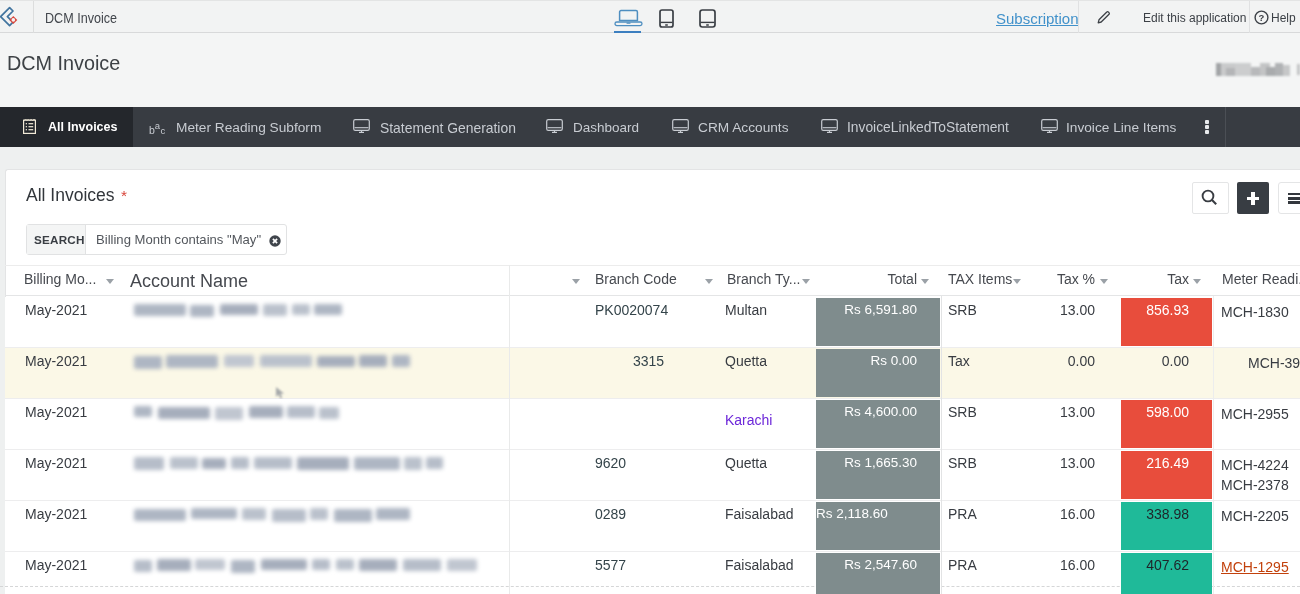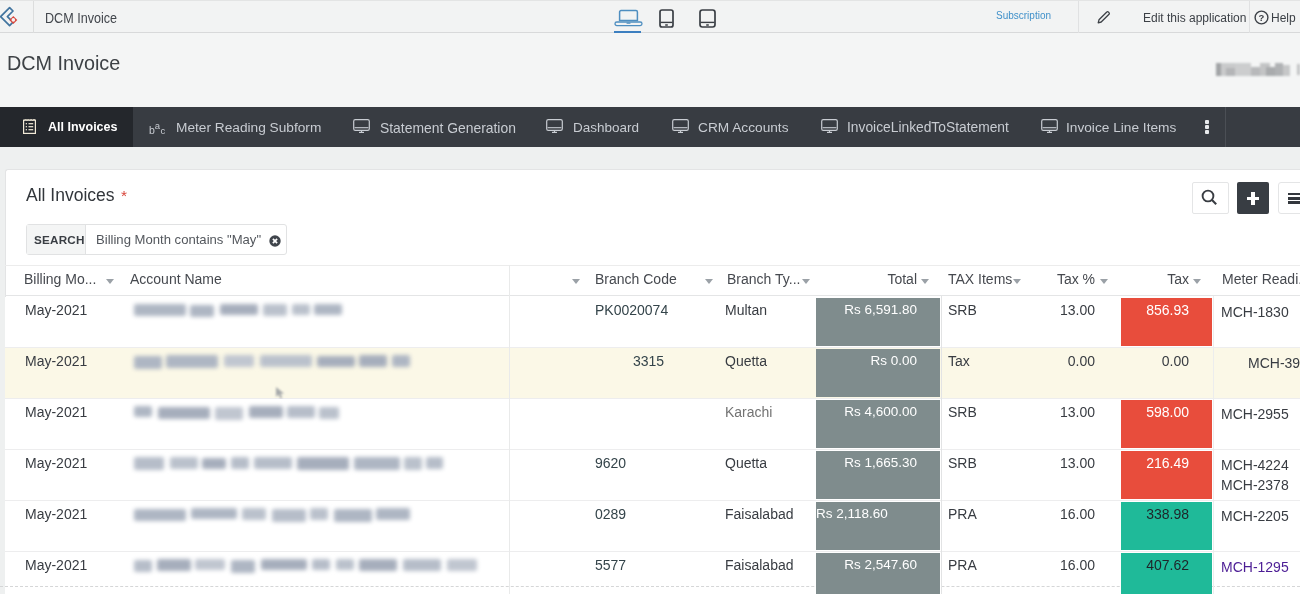--- a/index.html
+++ b/index.html
@@ -31,21 +31,21 @@
     <rect x="1" y="1" width="13" height="17" rx="2" fill="none" stroke="#3a3e44" stroke-width="1.7"></rect>
     <line x1="1.5" y1="13.4" x2="13.5" y2="13.4" stroke="#3a3e44" stroke-width="1.4"></line>
     <rect x="6" y="15.2" width="3" height="1.5" rx="0.7" fill="#3a3e44"></rect>
   </svg>
 
   <svg class="abs" style="left:699px;top:8px;" width="17" height="19" viewBox="0 0 17 19">
     <rect x="1" y="1" width="15" height="17" rx="2.4" fill="none" stroke="#3a3e44" stroke-width="1.7"></rect>
     <line x1="1.5" y1="13.4" x2="15.5" y2="13.4" stroke="#3a3e44" stroke-width="1.4"></line>
     <rect x="7" y="15.2" width="3" height="1.5" rx="0.7" fill="#3a3e44"></rect>
   </svg>
-  <div class="abs" style="left:996px;top:9px;font-size:10px;color:#4191ca;">Subscription</div>
+  <div class="abs" style="left:996px;top:9px;font-size:15px;color:#4191ca;text-decoration:underline;">Subscription</div>
   <div class="abs" style="left:1078px;top:0;width:1px;height:32px;background:#e0e1e2;"></div>
 
   <svg class="abs" style="left:1097px;top:9px;" width="14" height="14" viewBox="0 0 14 14">
     <path d="M1.2 12.8 L2 9.8 L9.8 2 a1.1 1.1 0 0 1 1.6 0 l0.6 0.6 a1.1 1.1 0 0 1 0 1.6 L4.2 12 Z" fill="none" stroke="#3c4046" stroke-width="1.3" stroke-linejoin="round"></path>
   </svg>
   <div class="abs" style="left:1143px;top:10px;font-size:12px;color:#3c4046;">Edit this application</div>
   <div class="abs" style="left:1249px;top:0;width:1px;height:32px;background:#e0e1e2;"></div>
 
   <svg class="abs" style="left:1254px;top:9px;" width="15" height="15" viewBox="0 0 15 15">
     <circle cx="7.5" cy="7.5" r="6.4" fill="none" stroke="#3c4046" stroke-width="1.4"></circle>
@@ -158,21 +158,21 @@
   <svg class="abs" style="left:242px;top:9.5px;" width="12" height="12" viewBox="0 0 12 12">
     <circle cx="6" cy="6" r="5.7" fill="#40454c"></circle>
     <line x1="3.9" y1="3.9" x2="8.1" y2="8.1" stroke="#fff" stroke-width="1.7"></line>
     <line x1="8.1" y1="3.9" x2="3.9" y2="8.1" stroke="#fff" stroke-width="1.7"></line>
   </svg>
 </div>
 
 <div class="abs" style="left:5px;top:265px;width:1295px;height:1px;background:#ececec;"></div>
 
 <div class="abs" style="left:24px;top:270.5px;font-size:14px;color:#46494f;">Billing Mo...</div>
-<div class="abs" style="left:130px;top:270.5px;font-size:14px;color:#46494f;">Account Name</div>
+<div class="abs" style="left:130px;top:270.5px;font-size:18px;color:#46494f;">Account Name</div>
 <div class="abs" style="left:595px;top:270.5px;font-size:14px;color:#46494f;">Branch Code</div>
 <div class="abs" style="left:727px;top:270.5px;font-size:14px;color:#46494f;">Branch Ty...</div>
 <div class="abs" style="right:383px;top:270.5px;font-size:14px;color:#46494f;">Total</div>
 <div class="abs" style="left:948px;top:270.5px;font-size:14px;color:#46494f;">TAX Items</div>
 <div class="abs" style="right:205px;top:270.5px;font-size:14px;color:#46494f;">Tax %</div>
 <div class="abs" style="right:111px;top:270.5px;font-size:14px;color:#46494f;">Tax</div>
 <div class="abs" style="left:1222px;top:270.5px;font-size:14px;color:#46494f;">Meter Readi.</div>
 
 <div class="abs" style="left:106px;top:279px;width:0;height:0;border-left:4.5px solid transparent;border-right:4.5px solid transparent;border-top:5px solid #9ba1a7;"></div>
 <div class="abs" style="left:572px;top:279px;width:0;height:0;border-left:4.5px solid transparent;border-right:4.5px solid transparent;border-top:5px solid #9ba1a7;"></div>
@@ -235,21 +235,21 @@
 <div class="abs" style="left:5px;top:398.5px;width:1295px;height:51px;background:#ffffff;border-bottom:1px solid #ededee;">
 <div class="abs" style="left:20px;top:5px;font-size:14px;color:#383c42;">May-2021</div>
 <div class="abs" style="left:129px;top:7px;width:209px;height:14px;filter:blur(2px);">
       <span style="position:absolute;left:0px;top:0px;width:18px;height:11px;background:#aeb6c3;border-radius:2px;"></span>
       <span style="position:absolute;left:24px;top:1px;width:52px;height:12px;background:#a6aebc;border-radius:2px;"></span>
       <span style="position:absolute;left:81px;top:1px;width:28px;height:13px;background:#c0c6d0;border-radius:2px;"></span>
       <span style="position:absolute;left:115px;top:0px;width:34px;height:12px;background:#a6aebc;border-radius:2px;"></span>
       <span style="position:absolute;left:153px;top:0px;width:28px;height:12px;background:#b6bdc9;border-radius:2px;"></span>
       <span style="position:absolute;left:185px;top:1px;width:20px;height:12px;background:#bac1cc;border-radius:2px;"></span>
     </div>
-<div class="abs" style="left:720px;top:5px;font-size:14px;color:#737373;">Karachi</div>
+<div class="abs" style="left:720px;top:13px;font-size:14px;color:#6d28d9;">Karachi</div>
 <div class="abs" style="left:811px;top:1px;width:124px;height:48.5px;background:#7f8c8d;"></div>
 <div class="abs" style="left:811px;top:5.5px;width:101px;text-align:right;font-size:13.5px;color:#ffffff;">Rs 4,600.00</div>
 <div class="abs" style="left:943px;top:5px;font-size:14px;color:#383c42;">SRB</div>
 <div class="abs" style="left:1000px;top:5px;width:90px;text-align:right;font-size:14px;color:#383c42;">13.00</div>
 <div class="abs" style="left:1116px;top:1px;width:91px;height:48.5px;background:#e84d3c;"></div>
 <div class="abs" style="left:1116px;top:5px;width:68px;text-align:right;font-size:14px;color:#ffffff;">598.00</div>
 <div class="abs" style="left:1216px;top:5px;font-size:14px;color:#383c42;">
       <div style="line-height:20px;">MCH-2955</div>
     </div>
 </div>
@@ -318,20 +318,20 @@
       <span style="position:absolute;left:313px;top:0px;width:30px;height:12px;background:#c0c6d0;border-radius:2px;"></span>
     </div>
 <div class="abs" style="left:590px;top:5px;font-size:14px;color:#34444a;">5577</div>
 <div class="abs" style="left:720px;top:5px;font-size:14px;color:#383c42;">Faisalabad</div>
 <div class="abs" style="left:811px;top:1px;width:124px;height:48.5px;background:#7f8c8d;"></div>
 <div class="abs" style="left:811px;top:5.5px;width:101px;text-align:right;font-size:13.5px;color:#ffffff;">Rs 2,547.60</div>
 <div class="abs" style="left:943px;top:5px;font-size:14px;color:#383c42;">PRA</div>
 <div class="abs" style="left:1000px;top:5px;width:90px;text-align:right;font-size:14px;color:#383c42;">16.00</div>
 <div class="abs" style="left:1116px;top:1px;width:91px;height:48.5px;background:#1fba99;"></div>
 <div class="abs" style="left:1116px;top:5px;width:68px;text-align:right;font-size:14px;color:#1f2429;">407.62</div>
-<div class="abs" style="left:1216px;top:5px;font-size:14px;color:#4c1d95;">
+<div class="abs" style="left:1216px;top:5px;font-size:14px;color:#c2410c;text-decoration:underline;">
       <div style="line-height:20px;">MCH-1295</div>
     </div>
 </div>
 
 <div class="abs" style="left:509px;top:265px;width:1px;height:329px;background:#e9eaea;"></div>
 <div class="abs" style="left:941px;top:296px;width:1px;height:298px;background:#e2e3e4;"></div>
 <div class="abs" style="left:1213px;top:296px;width:1px;height:298px;background:#eceded;"></div>
 
 </body></html>

